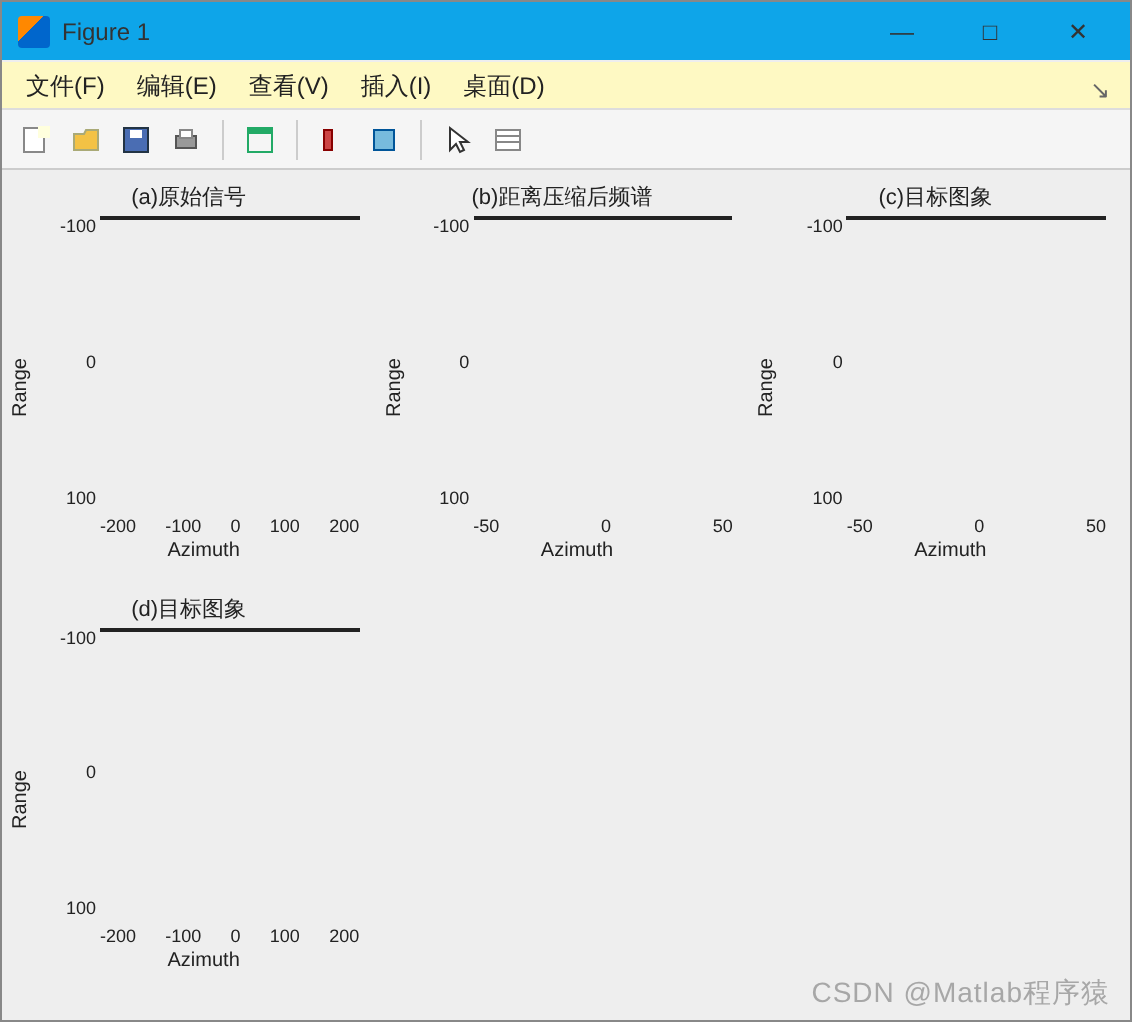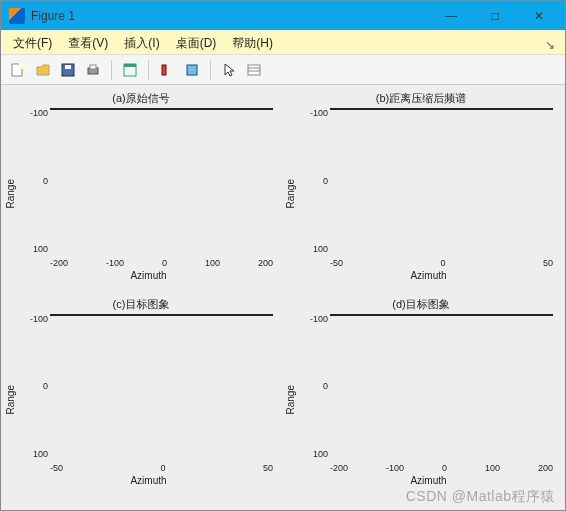--- a/index.html
+++ b/index.html
@@ -8,21 +8,21 @@
   .titlebar { height: 30px; background: #0ea5e9; display: flex; align-items: center; padding: 0 4px 0 8px; border-bottom: 1px solid #eee; }
   .titlebar .app-icon { width: 16px; height: 16px; background: linear-gradient(135deg,#f80 40%,#06c 40%); border-radius: 2px; margin-right: 6px; }
   .titlebar .title { flex: 1; font-size: 12px; color: #333; }
   .titlebar .winbtn { width: 44px; height: 28px; display: flex; align-items: center; justify-content: center; color: #333; cursor: pointer; }
   .menubar { height: 24px; display: flex; align-items: flex-end; padding: 0 4px; border-bottom: 1px solid #ddd; background: #fef9c3; }
   .menubar .menu { padding: 2px 8px; cursor: pointer; font-size: 12px; color: #222; }
   .menubar .menu-sep { margin-left: auto; padding: 2px 6px; color: #666; }
   .toolbar { height: 30px; display: flex; align-items: center; padding: 2px 6px; gap: 3px; border-bottom: 1px solid #ccc; background: #f5f5f5; }
   .toolbar .tbtn { width: 22px; height: 22px; display: flex; align-items: center; justify-content: center; border: 1px solid transparent; border-radius: 2px; cursor: pointer; }
   .toolbar .sep { width: 1px; height: 20px; background: #ccc; margin: 0 4px; }
-  .plotarea { flex: 1; background: #eee; position: relative; padding: 6px 6px 24px 2px; display: grid; grid-template-columns: 1fr 1fr; grid-template-rows: 1fr 1fr; gap: 16px 4px; }
+  .plotarea { flex: 1; background: #eee; position: relative; padding: 6px 6px 24px 2px; display: grid; grid-template-columns: 1fr 1fr 1fr; grid-template-rows: 1fr 1fr; gap: 16px 4px; }
   .subplot { position: relative; display: flex; flex-direction: column; align-items: center; }
   .ptitle { font-size: 11px; color: #222; margin-bottom: 2px; }
   .axes-wrap { position: relative; flex: 1; width: 100%; display: flex; }
   .ylabel { writing-mode: vertical-rl; transform: rotate(180deg); font-size: 10px; color: #222; padding: 0 2px; text-align: center; }
   .axes-inner { flex: 1; display: flex; flex-direction: column; }
   .plotbox { flex: 1; background: #fff; border: 1px solid #222; position: relative; overflow: hidden; }
   .xticks, .yticks { position: absolute; font-size: 9px; color: #222; text-align: center; }
   .xticks { bottom: -14px; left: 0; right: 0; display: flex; justify-content: space-between; }
   .yticks { left: -30px; top: 0; bottom: 0; display: flex; flex-direction: column; justify-content: space-between; align-items: flex-end; width: 28px; }
   .xlabel { font-size: 10px; color: #222; text-align: center; margin-top: 16px; }
@@ -63,24 +63,24 @@
     <div class="winbtn">
         <span>□</span>
       </div>
     <div class="winbtn close">
         <span>✕</span>
       </div>
   </div>
 
   <div class="menubar">
     <div class="menu">文件(F)</div>
+    <div class="menu">编辑(E)</div>
     <div class="menu">查看(V)</div>
     <div class="menu">插入(I)</div>
     <div class="menu">桌面(D)</div>
-    <div class="menu">帮助(H)</div>
     <div class="menu-sep">↘</div>
   </div>
 
   <div class="toolbar">
     <div class="tbtn">
         <svg width="16" height="16">
           <rect x="2" y="2" width="10" height="12" fill="#fff" stroke="#888"></rect>
           <rect x="9" y="1" width="6" height="6" fill="#ffd"></rect>
         </svg>
       </div>

